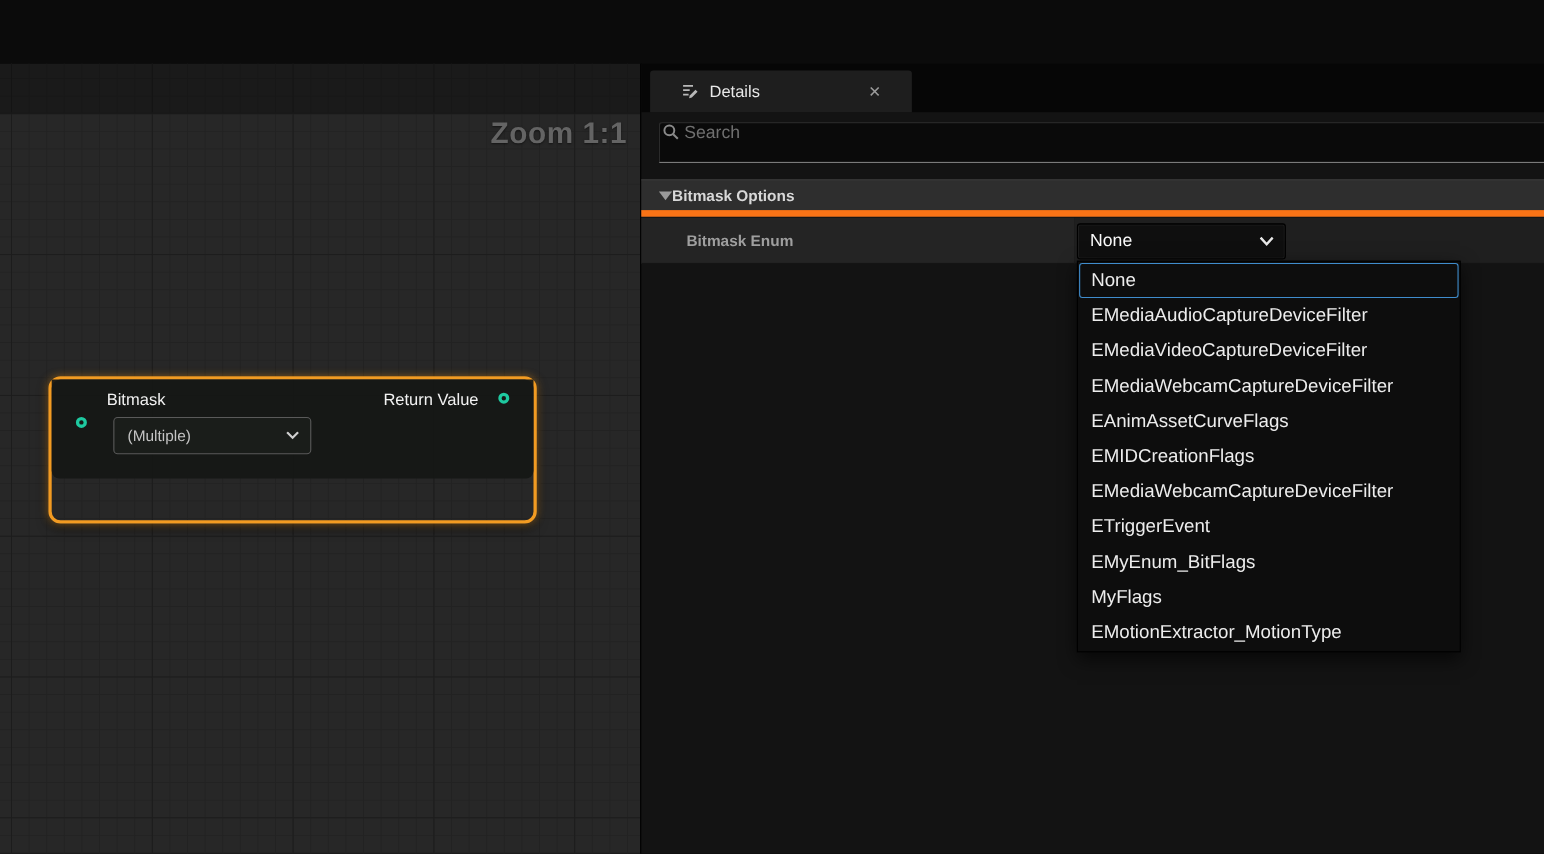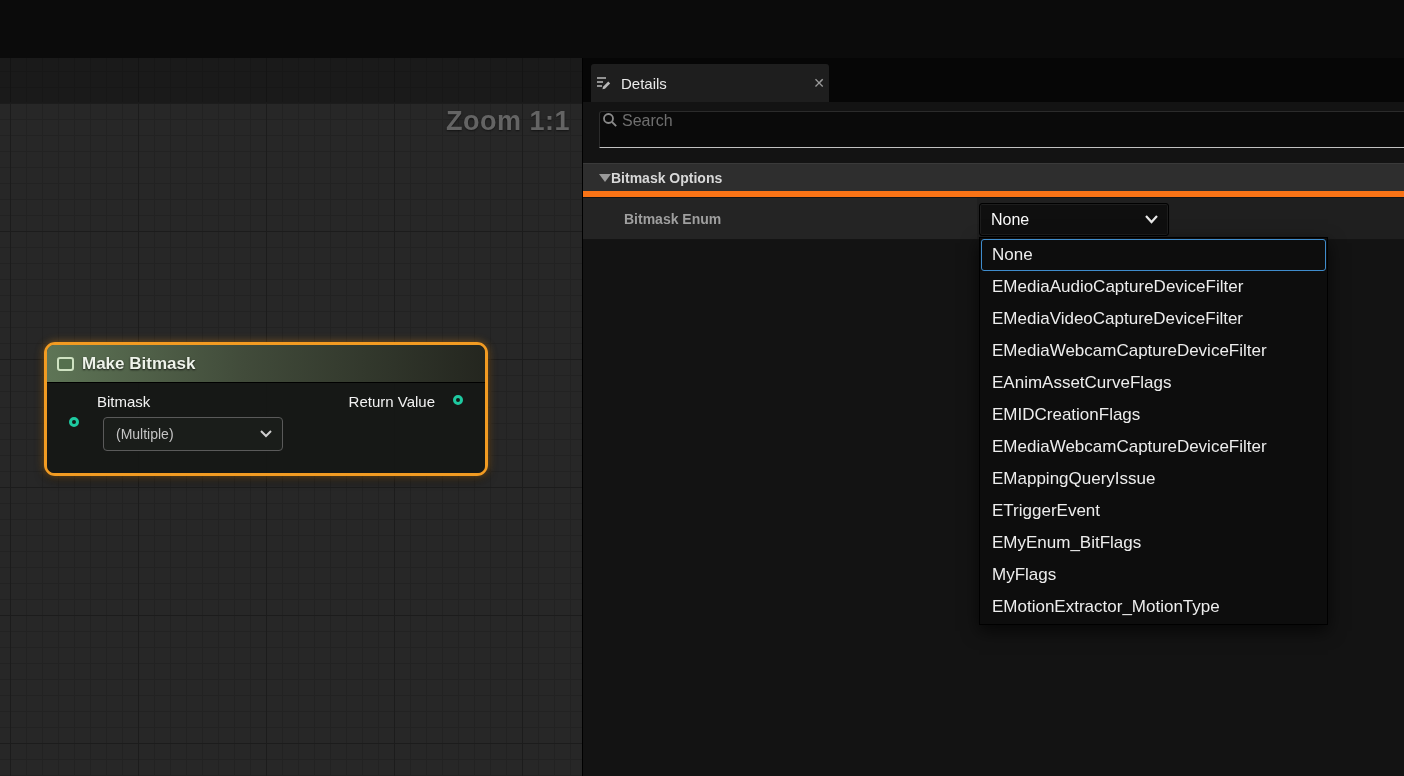--- a/index.html
+++ b/index.html
@@ -51,21 +51,21 @@
     background:#1a1d1a; border:1px solid #5a5a5a; border-radius:4px;
     display:flex; align-items:center; padding:0 10px 0 12px;
     color:#c4c4c4; font-size:14px; cursor:pointer; }
   .node-select .chev { margin-left:auto; }
 
   
   .details-panel { position:absolute; left:582px; top:58px; width:822px; height:718px;
     background:#131313; border-left:1px solid #000; }
   .tab-strip { position:absolute; left:0; top:0; width:100%; height:44px; background:#060606; }
   .tab { position:absolute; left:8px; top:6px; width:238px; height:38px; background:#1e1e1e;
-    border-radius:3px 3px 0 0; display:flex; align-items:center; padding:0 4px; gap:9px;
+    border-radius:3px 3px 0 0; display:flex; align-items:center; padding:0 28px; gap:9px;
     cursor:pointer; }
   .tab-label { color:#e9e9e9; font-size:15px; }
   .tab-close { margin-left:auto; color:#9b9b9b; font-size:14px; cursor:pointer; line-height:1; }
 
   .search-box { position:absolute; left:16px; top:53px; right:0; height:37px;
     background:#0a0a0a; border:1px solid #2b2b2b; border-right:none;
     border-bottom:1px solid rgba(255,255,255,.75); border-radius:3px 0 0 0;
     display:flex; align-items:flex-start; padding:0 2px; gap:4px; }
   .search-box input { flex:1; background:transparent; border:none; outline:none;
     color:#d8d8d8; font-size:16px; font-family:inherit; }
@@ -102,24 +102,20 @@
 </head>
 <body>
 
 <div class="topbar"></div>
 
 <div class="graph">
   <div class="graph-top-shade"></div>
   <div class="zoom-label">Zoom 1:1</div>
 
   <div class="bp-node">
-    <div class="node-header">
-      <span class="node-icon"></span>
-      <span class="node-title">Make Bitmask</span>
-    </div>
     <div class="node-body">
       <span class="pin pin-in"></span>
       <span class="pin-label label-bitmask">Bitmask</span>
       <span class="pin-label label-return">Return Value</span>
       <span class="pin pin-out"></span>
       <div class="node-select">
         <span>(Multiple)</span>
         <span class="chev">
           <svg width="12" height="8" viewBox="0 0 12 8">
               <path d="M1 1l5 5 5-5" fill="none" stroke="#cfcfcf" stroke-width="2"></path>
@@ -177,20 +173,19 @@
   </div>
 
   <div class="dropdown">
     <div class="dd-item focused">None</div>
     <div class="dd-item">EMediaAudioCaptureDeviceFilter</div>
     <div class="dd-item">EMediaVideoCaptureDeviceFilter</div>
     <div class="dd-item">EMediaWebcamCaptureDeviceFilter</div>
     <div class="dd-item">EAnimAssetCurveFlags</div>
     <div class="dd-item">EMIDCreationFlags</div>
     <div class="dd-item">EMediaWebcamCaptureDeviceFilter</div>
-    <div class="dd-item">EMappingQueryIssue</div>
     <div class="dd-item">ETriggerEvent</div>
     <div class="dd-item">EMyEnum_BitFlags</div>
     <div class="dd-item">MyFlags</div>
     <div class="dd-item">EMotionExtractor_MotionType</div>
   </div>
 
 </div>
 
 </body></html>

